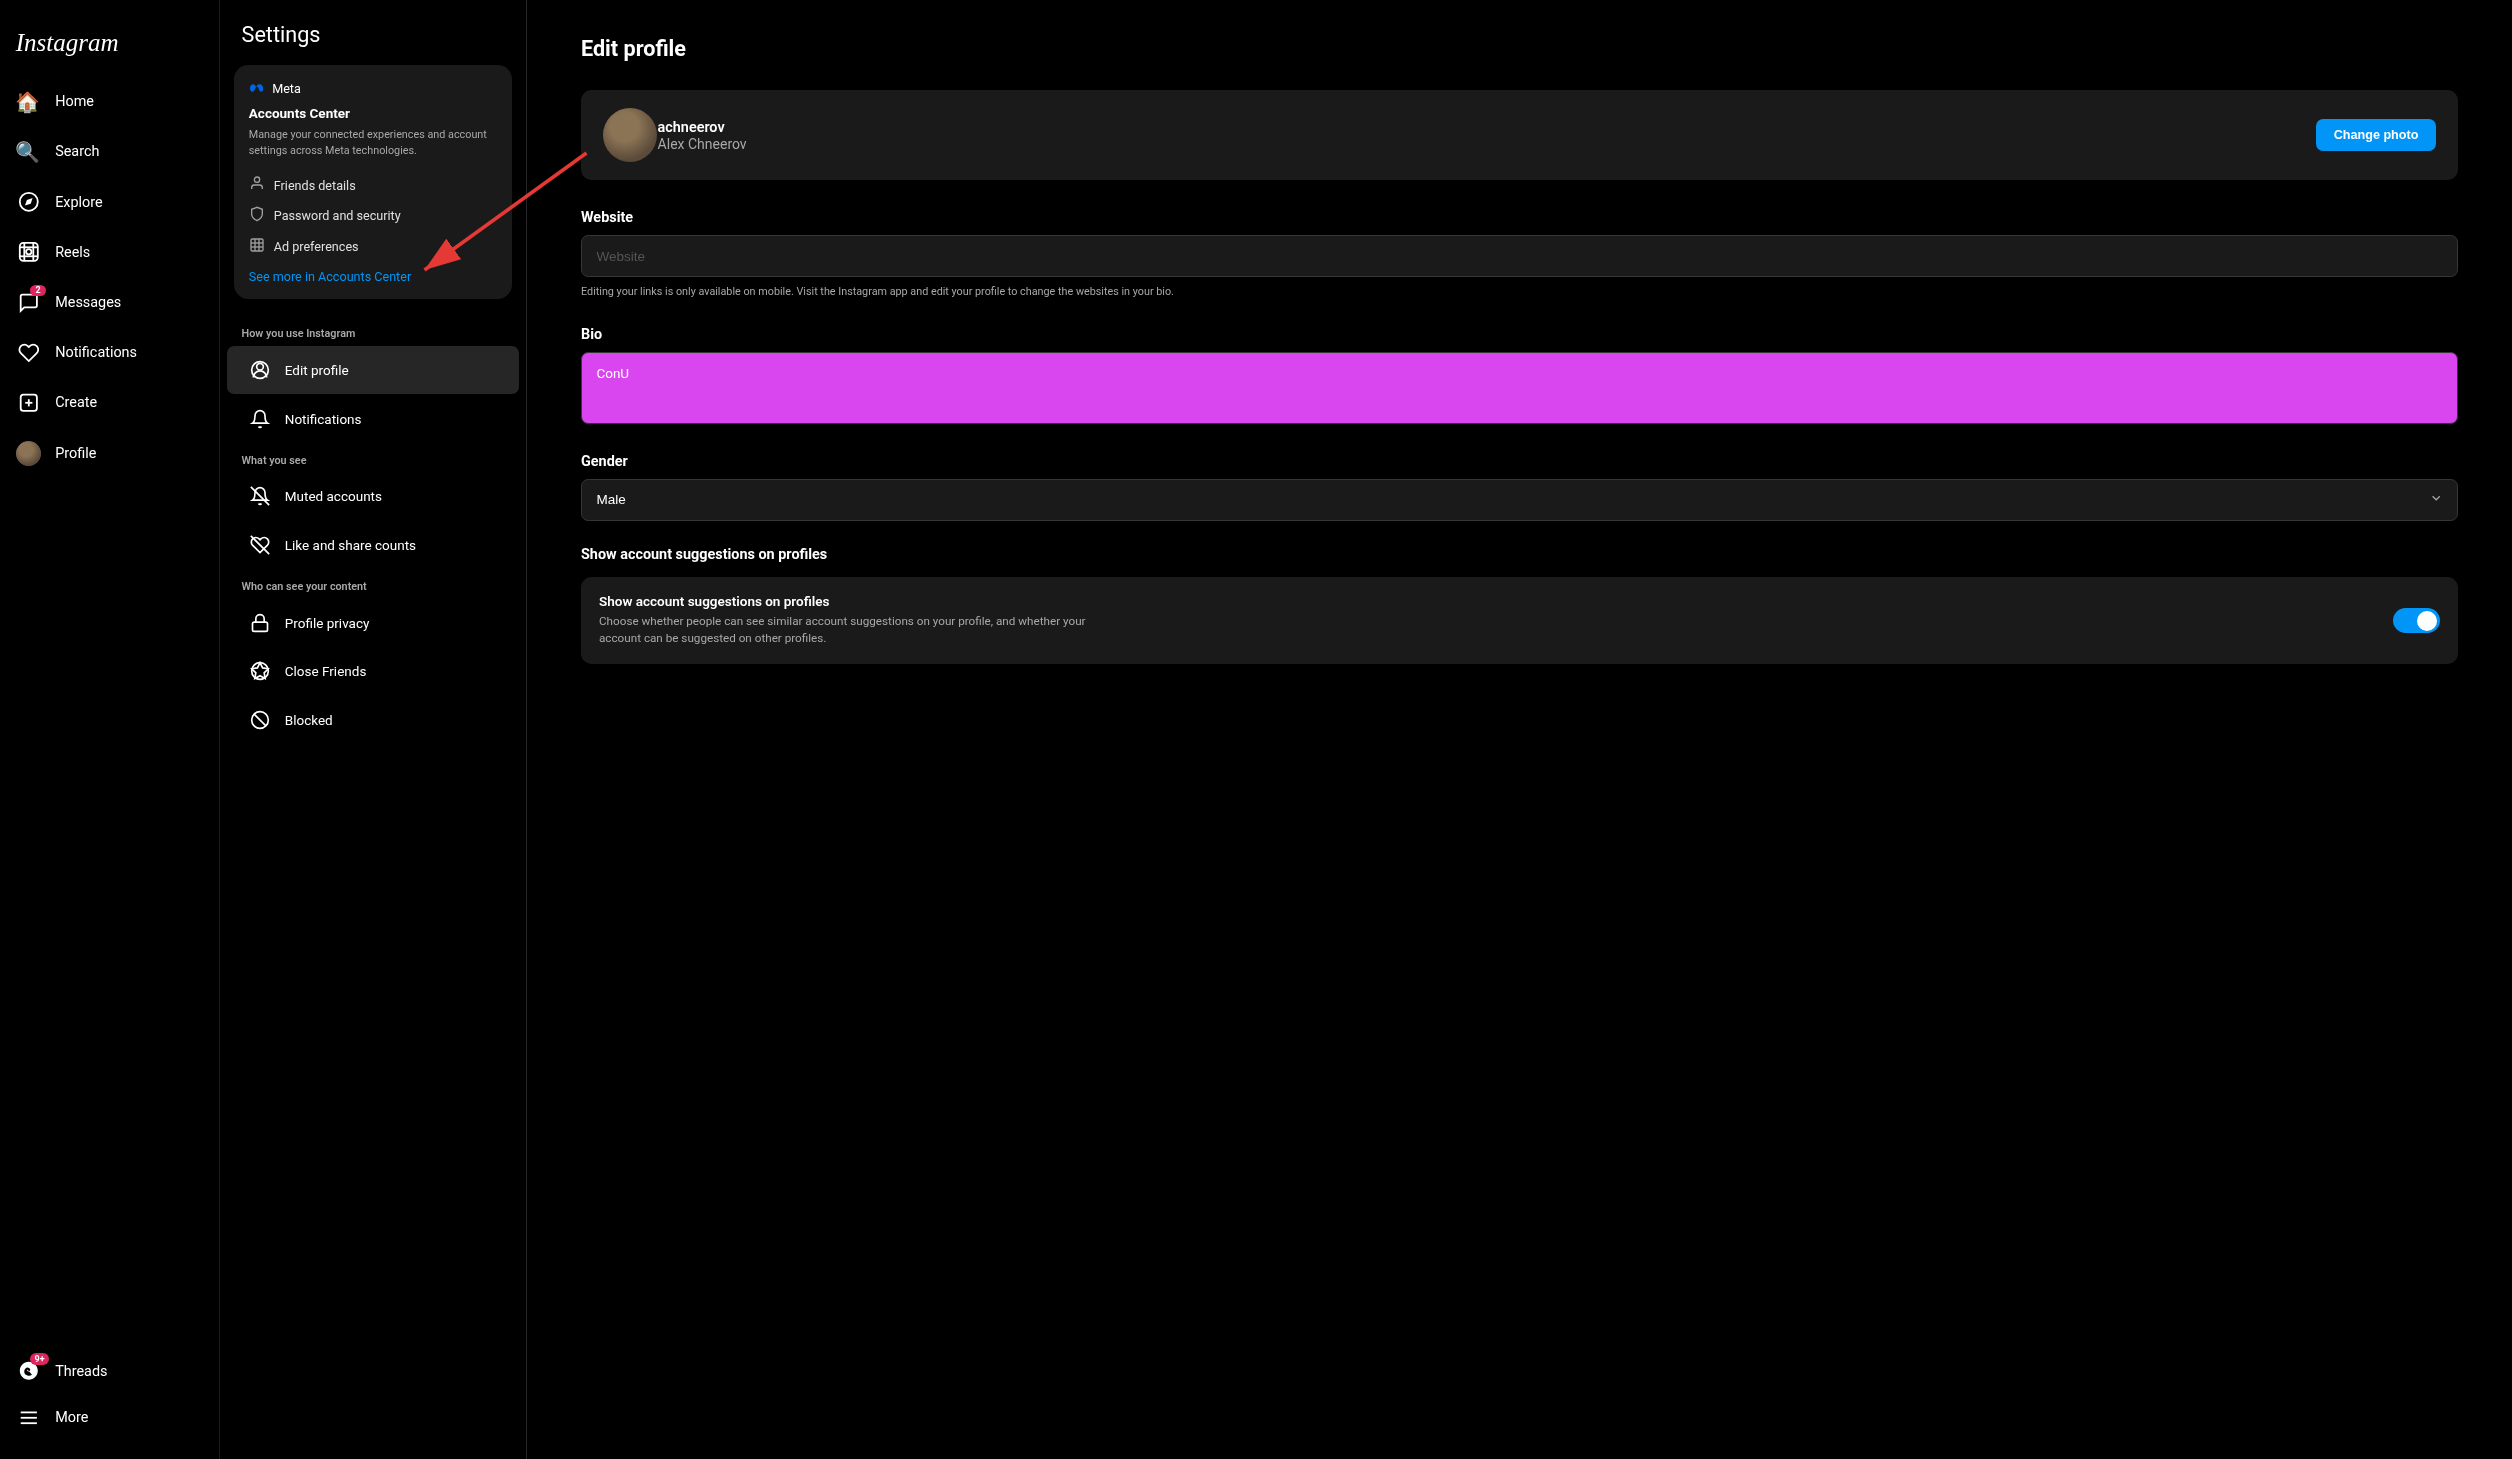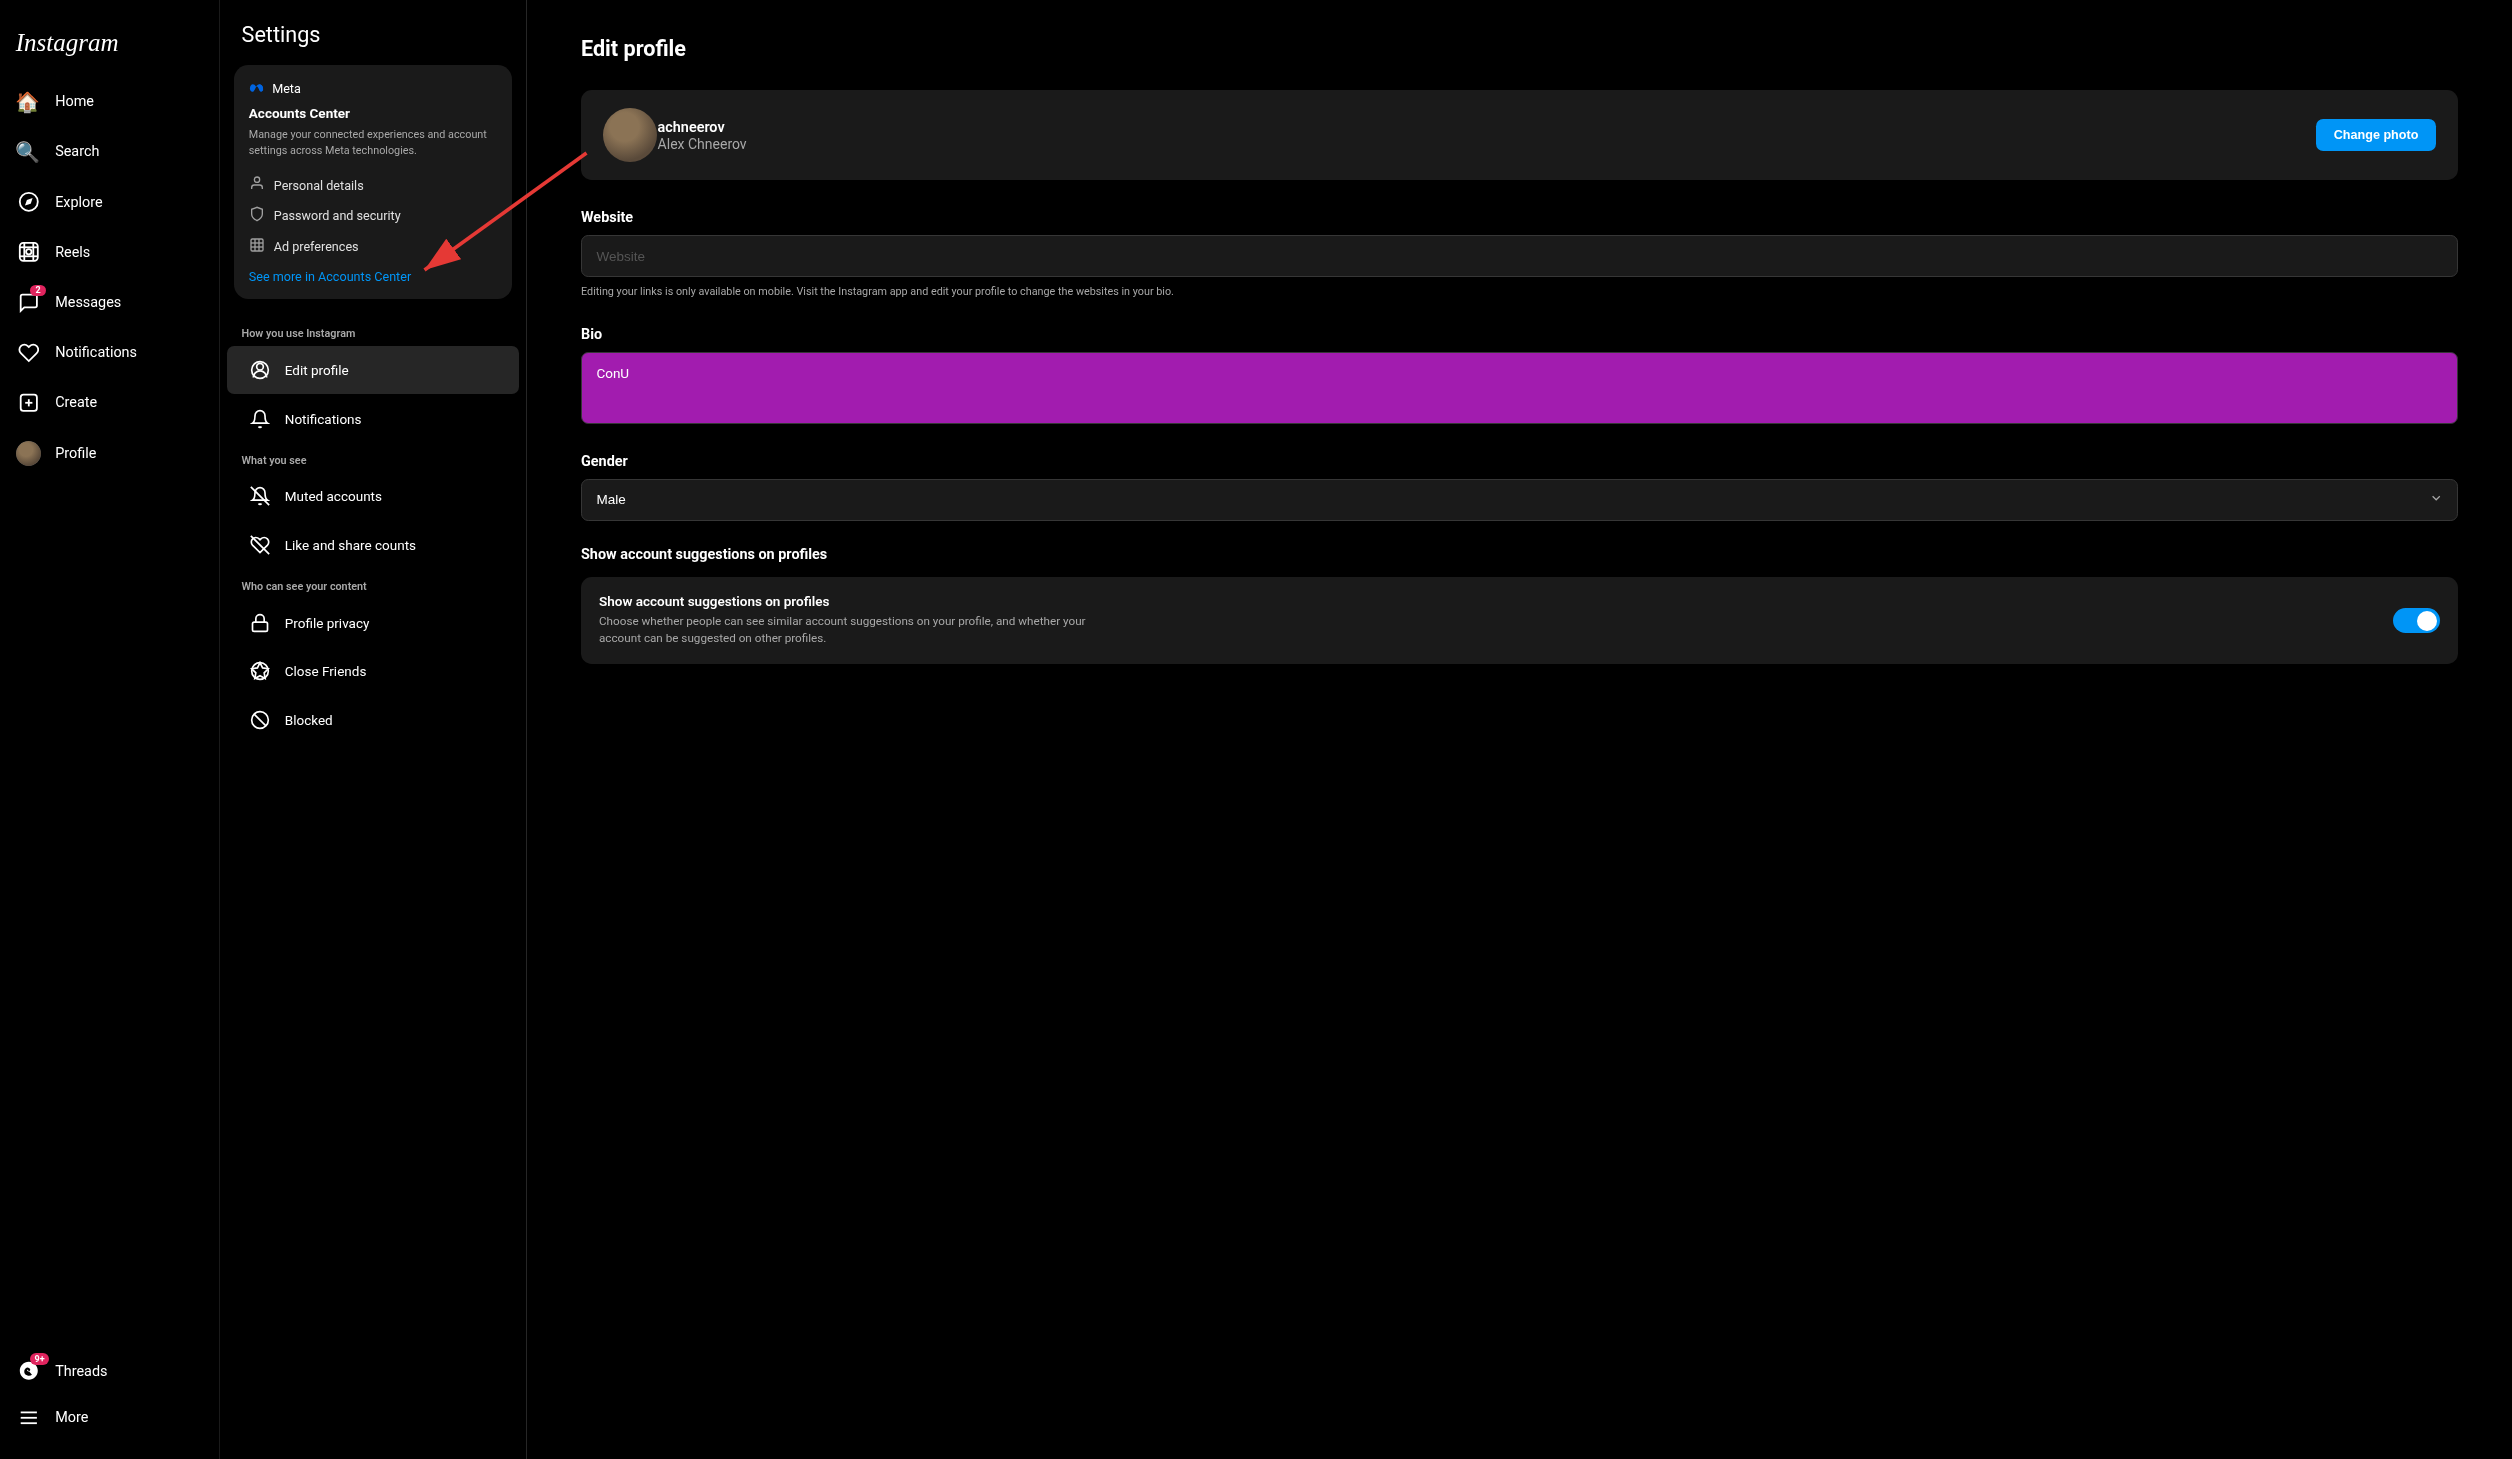--- a/index.html
+++ b/index.html
@@ -255,21 +255,21 @@
     .form-input::placeholder { color: #555; }
     .form-hint {
       font-size: 10.8px;
       color: #a8a8a8;
       margin-top: 7.2px;
       line-height: 1.5;
     }
 
     .bio-textarea {
       width: 100%;
-      background: #a21caf;
+      background: #d946ef;
       border: 0.9px solid #363636;
       border-radius: 7.2px;
       padding: 12.6px 14.4px;
       color: #fff;
       font-size: 13.5px;
       outline: none;
       resize: none;
       min-height: 72px;
       font-family: inherit;
     }
@@ -477,21 +477,21 @@
     <div class="accounts-center-title">Accounts Center</div>
     <div class="accounts-center-desc">Manage your connected experiences and account settings across Meta technologies.</div>
 
     <div class="accounts-center-item">
       <span class="item-icon">
         <svg width="16" height="16" viewBox="0 0 24 24" fill="none" stroke="currentColor" stroke-width="2">
           <path d="M20 21v-2a4 4 0 0 0-4-4H8a4 4 0 0 0-4 4v2"></path>
           <circle cx="12" cy="7" r="4"></circle>
         </svg>
       </span>
-      <span>Personal details</span>
+      <span>Friends details</span>
     </div>
     <div class="accounts-center-item">
       <span class="item-icon">
         <svg width="16" height="16" viewBox="0 0 24 24" fill="none" stroke="currentColor" stroke-width="2">
           <path d="M12 22s8-4 8-10V5l-8-3-8 3v7c0 6 8 10 8 10z"></path>
         </svg>
       </span>
       <span>Password and security</span>
     </div>
     <div class="accounts-center-item">

